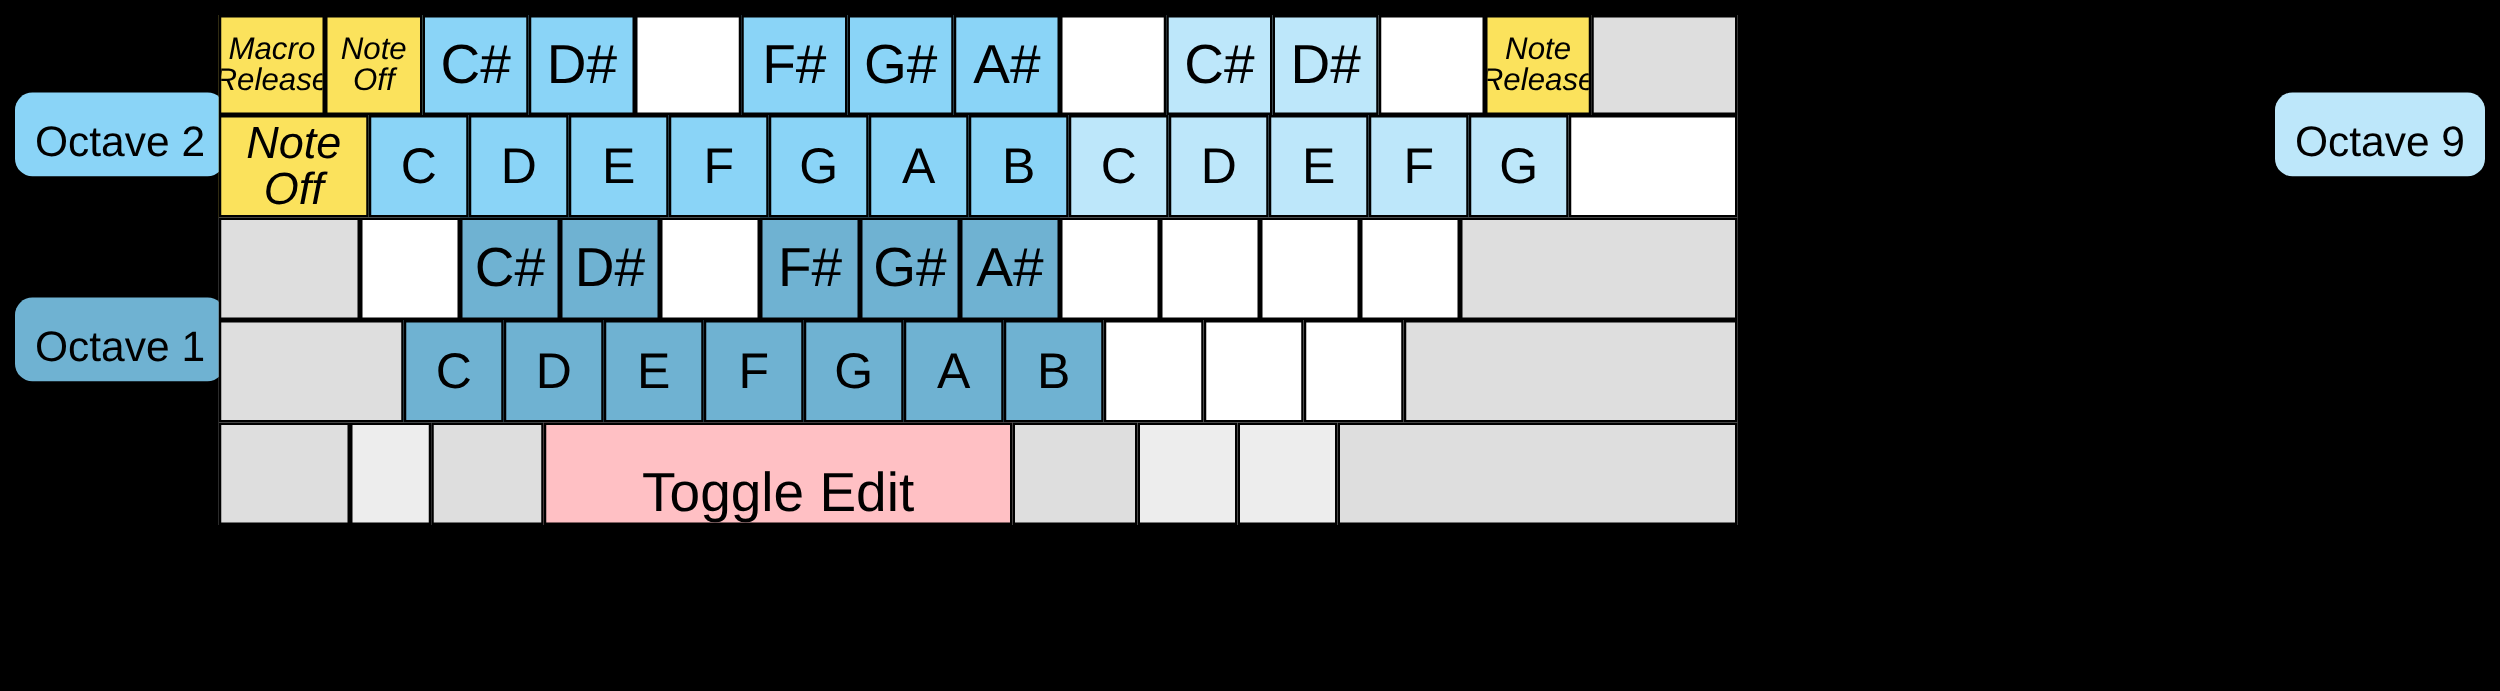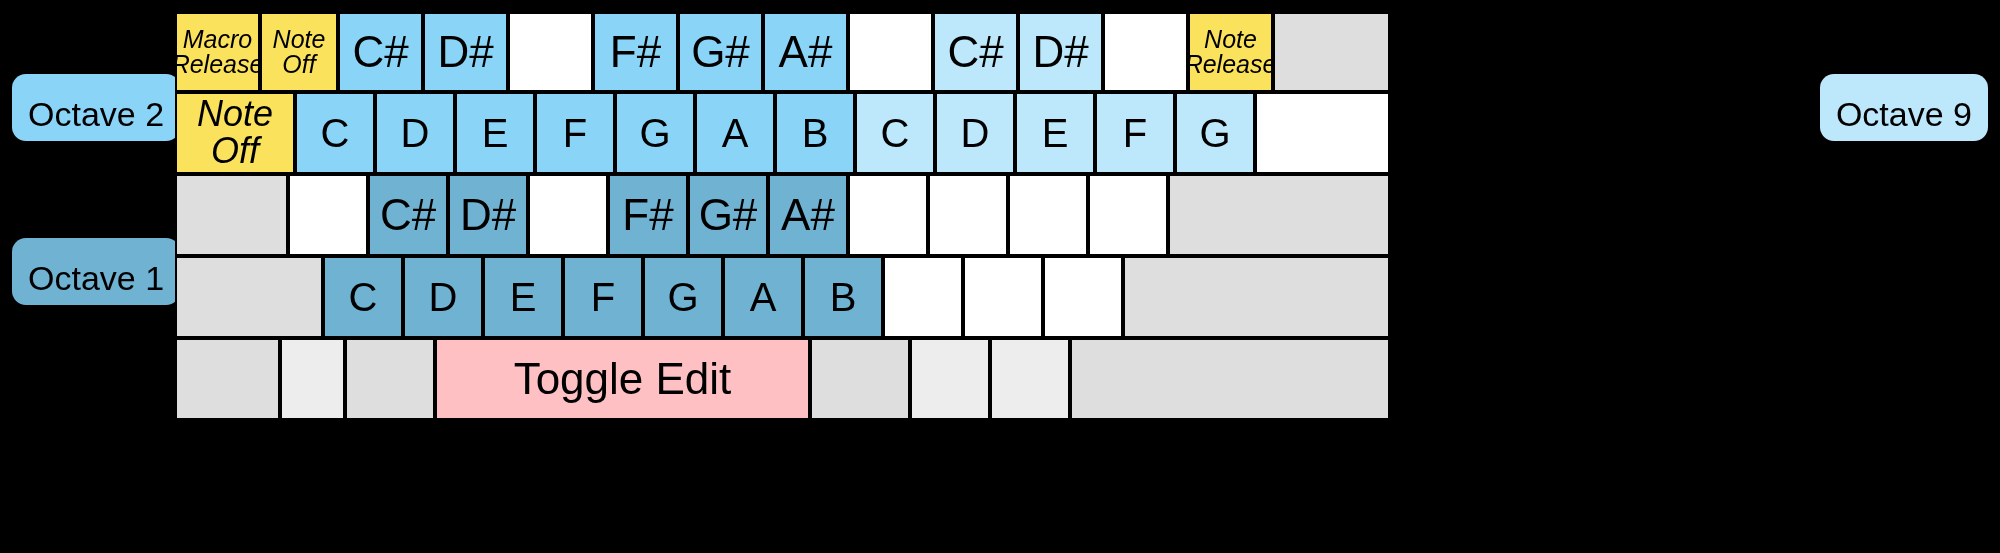--- a/index.html
+++ b/index.html
@@ -36,21 +36,21 @@
   .f-blue    {background:#8ad4f7;}
   .f-blue-lt {background:#bde7fa;}
   .f-blue-dk {background:#6fb2d2;}
   .f-pink    {background:#ffc0c4;}
 
   
   .t-big   {font-size:44px;}
   .t-mid   {font-size:40px;}
   .t-small {font-size:25px;}
   .t-note  {font-size:36px;}
-  .t-toggle{font-size:44px;}
+  .t-toggle{font-size:44px;align-items:flex-end;}
 </style>
 </head>
 <body>
 
 <div class="stage">
 
   <div class="pill" id="pill-oct2">
     <span>Octave 2</span>
   </div>
 

